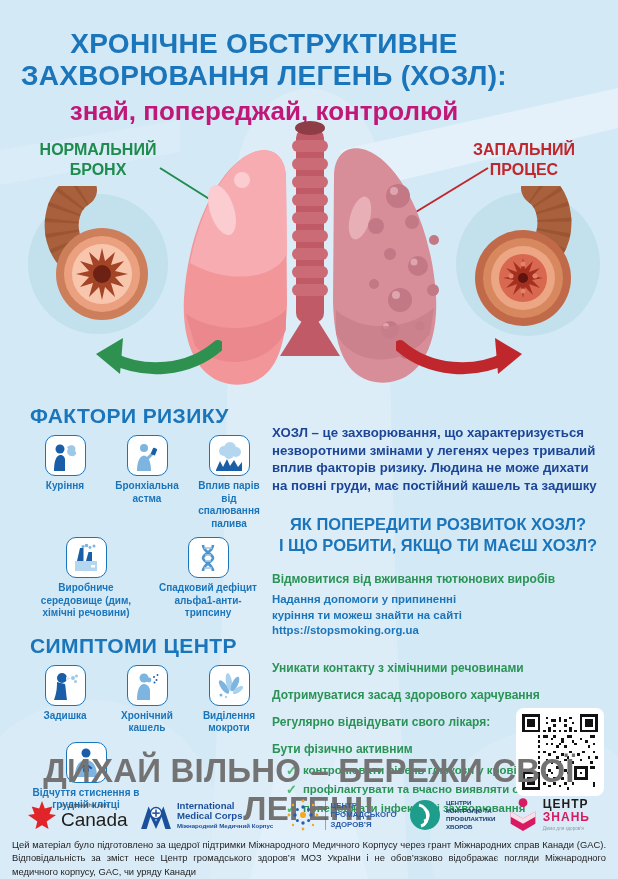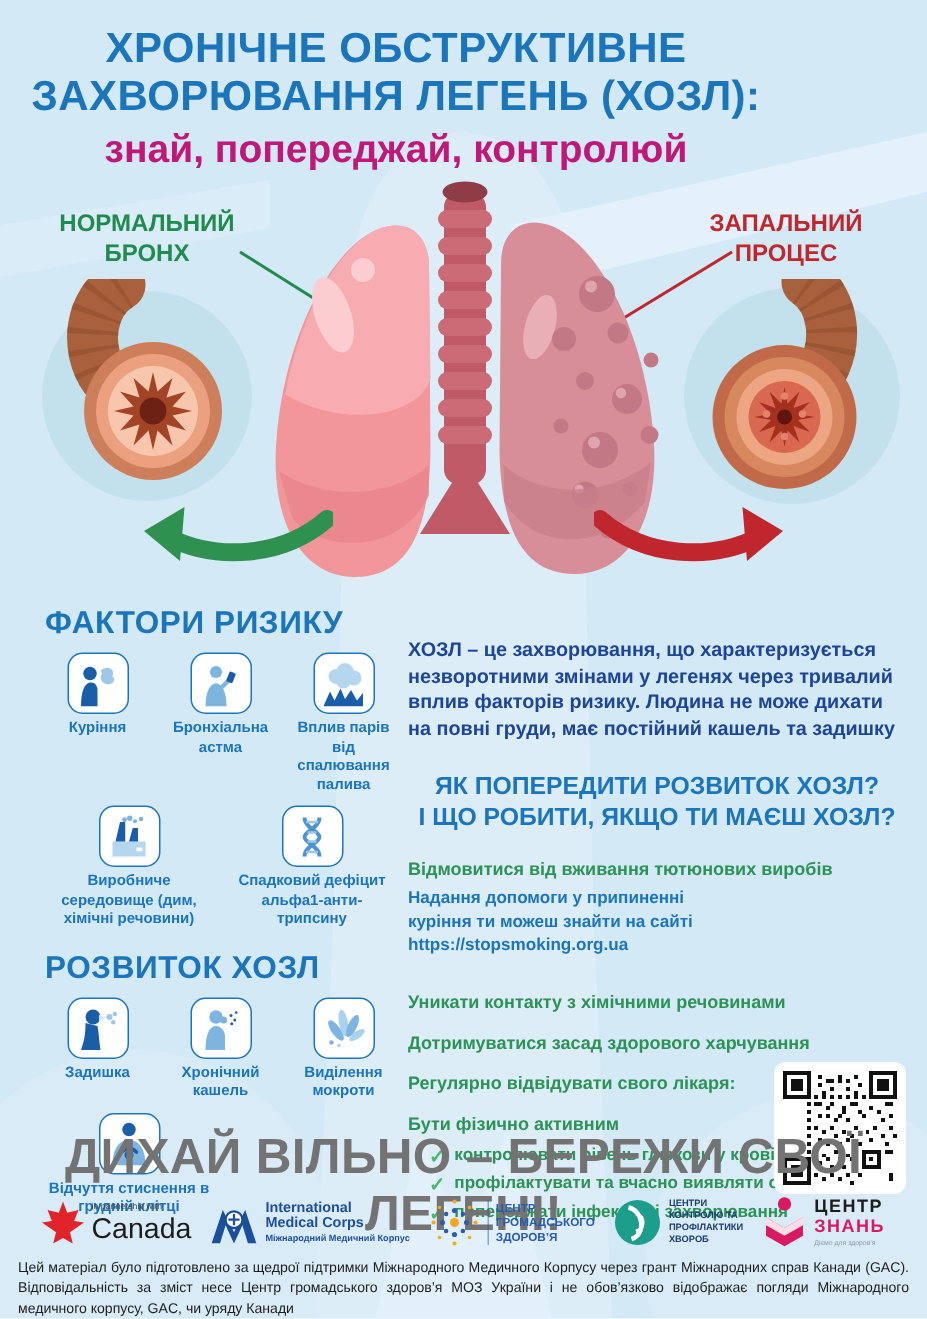--- a/index.html
+++ b/index.html
@@ -58,21 +58,21 @@
 
   <svg class="abs" style="left:0;top:0;" width="618" height="879" viewBox="0 0 618 879">
     <path d="M309,88 C262,92 238,132 232,195 L222,620 L210,879 L408,879 L396,620 L386,195 C380,132 356,92 309,88 Z" fill="#ddedf8"></path>
     <path d="M340,150 L618,88 L618,128 L352,192 Z" fill="#e4f1fa"></path>
     <path d="M0,150 L180,120 L180,152 L0,185 Z" fill="#e0eff9" opacity=".6"></path>
     <circle cx="90" cy="830" r="130" fill="#dcecf7" opacity=".65"></circle>
     <circle cx="545" cy="845" r="115" fill="#dcecf7" opacity=".65"></circle>
     <path d="M250,879 L280,755 L309,828 L338,755 L368,879 Z" fill="#e2f0fa" opacity=".85"></path>
   </svg>
 
-  <div class="abs ctr" style="left:0;top:16px;width:528px;">
+  <div class="abs ctr" style="left:0;top:28px;width:528px;">
     <div class="title">ХРОНІЧНЕ ОБСТРУКТИВНЕ</div>
     <div class="title">ЗАХВОРЮВАННЯ ЛЕГЕНЬ (ХОЗЛ):</div>
     <div class="subtitle">знай, попереджай, контролюй</div>
   </div>
 
   <div class="abs lbl green pre" style="left:22px;top:140px;width:152px;">НОРМАЛЬНИЙ БРОНХ</div>
   <div class="abs lbl red pre" style="left:448px;top:140px;width:152px;">ЗАПАЛЬНИЙ ПРОЦЕС</div>
 
   <svg class="abs" style="left:155px;top:160px;" width="90" height="62" viewBox="0 0 90 62">
     <line x1="5" y1="8" x2="83" y2="57" stroke="#1f8b4e" stroke-width="2"></line>
@@ -235,21 +235,21 @@
                 <line x1="12" y1="12" x2="18" y2="12"></line>
                 <line x1="12" y1="18" x2="18" y2="18"></line>
                 <line x1="11" y1="25" x2="19" y2="25"></line>
               </g>
           </svg>
         </div>
         <div class="ilabel">Спадковий дефіцит альфа1-анти-трипсину</div>
       </div>
     </div>
 
-    <div class="h-left" style="margin-top:14px;">РОЗВИТОК ХОЗЛ</div>
+    <div class="h-left" style="margin-top:14px;">СИМПТОМИ ЦЕНТР</div>
 
     <div class="icon-row">
       <div class="cell">
         <div class="isq">
           <svg width="30" height="30" viewBox="0 0 30 30">
             <circle cx="12" cy="8" r="5" fill="#1b5ea8"></circle>
             <path d="M7,12 C7,20 6,24 4,30 L17,30 C16,24 16,19 15,14 Z" fill="#1b5ea8"></path>
             <polygon points="16,6.5 21,8.5 16,10.5" fill="#d3e9f5"></polygon>
             <g fill="#9ec7e8">
                 <circle cx="23" cy="8" r="2"></circle>

